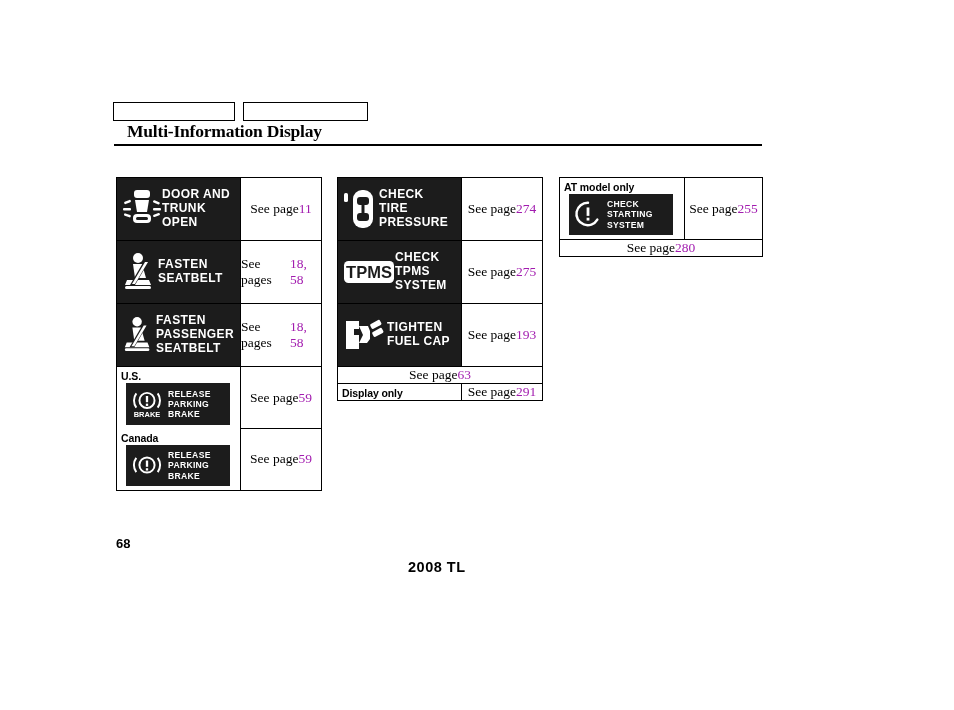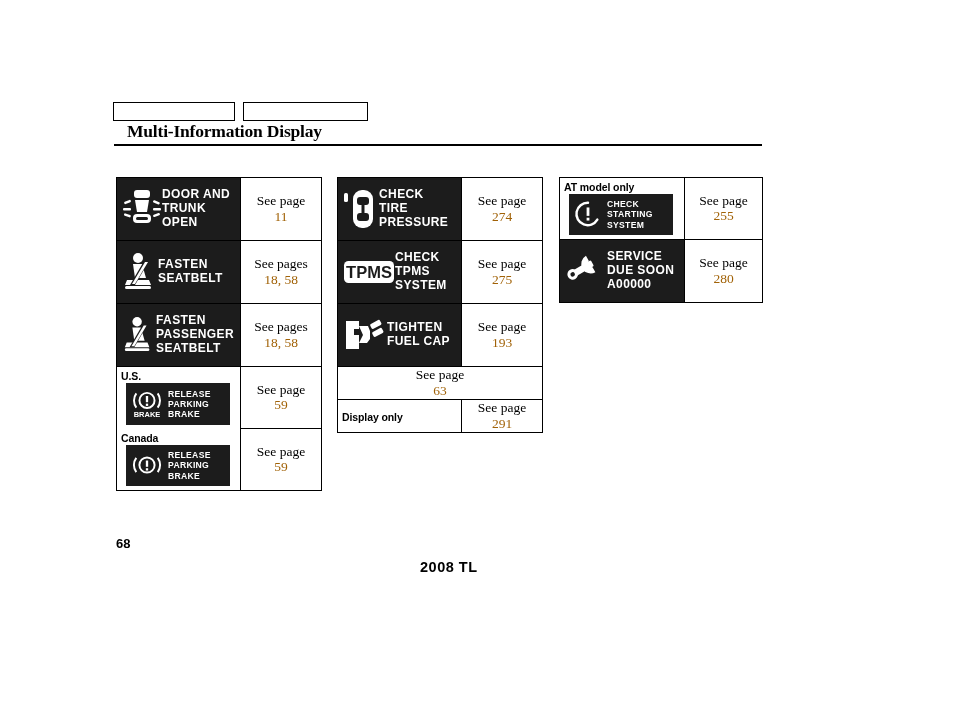--- a/index.html
+++ b/index.html
@@ -80,30 +80,30 @@
     flex-direction: column;
     justify-content: center;
     background: #fff;
     flex-shrink: 0;
   }
   #table-col-3 .cell-icon { width: 125px; }
 
   .cell-page {
     flex: 1;
     display: flex;
-    flex-direction: column;
+    flex-direction: row;
     align-items: center;
     justify-content: center;
     font-family: "Liberation Serif", serif;
     font-size: 13.5px;
     line-height: 1.18;
     box-sizing: border-box;
     background: #fff;
   }
-  .cell-page .pg-num { color: #a16207; }
+  .cell-page .pg-num { color: #a21caf; }
 
   
   .cell-page-stack {
     flex: 1;
     display: flex;
     flex-direction: column;
     box-sizing: border-box;
   }
   .cell-page-stack .cell-page {
     flex: 1;
@@ -170,21 +170,20 @@
     font-family: "Liberation Sans", sans-serif;
   }
   .footer-model {
     position: absolute;
     left: 408px;
     top: 699px;
     font-size: 14.5px;
     font-weight: bold;
     letter-spacing: 0.5px;
     font-family: "Liberation Sans", sans-serif;
-    margin-left: 12px;
   }
   .footer-model { top: 559px; }
 </style>
 </head>
 <body>
 
 <div class="header-tabs">
   <div class="tab-box"></div>
   <div class="tab-box wide"></div>
 </div>
@@ -440,37 +439,20 @@
 SYSTEM</span>
       </div>
     </div>
     <div class="cell-page">
       <span>See page</span>
       <span class="pg-num">255</span>
     </div>
   </div>
 
   <div class="trow">
-    <div class="cell-icon">
-      <div class="badge full">
-        <span class="badge-ico">
-          <svg width="42" height="34" viewBox="0 0 44 36">
-            <g transform="rotate(-30 22 18)">
-              <path d="M30 4 A10 10 0 0 0 30 24 L30 18 A4.6 4.6 0 0 1 30 10 Z" fill="#fff"></path>
-              <rect x="8" y="10.5" width="24" height="7" rx="1.2" fill="#fff"></rect>
-              <circle cx="8" cy="14" r="5.6" fill="#fff"></circle>
-              <circle cx="8" cy="14" r="2.4" fill="#1c1c1c"></circle>
-            </g>
-          </svg>
-        </span>
-        <span class="badge-text">SERVICE
-DUE SOON
-A00000</span>
-      </div>
-    </div>
     <div class="cell-page">
       <span>See page</span>
       <span class="pg-num">280</span>
     </div>
   </div>
 
 </div>
 
 <div class="page-number">68</div>
 <div class="footer-model">2008  TL</div>

